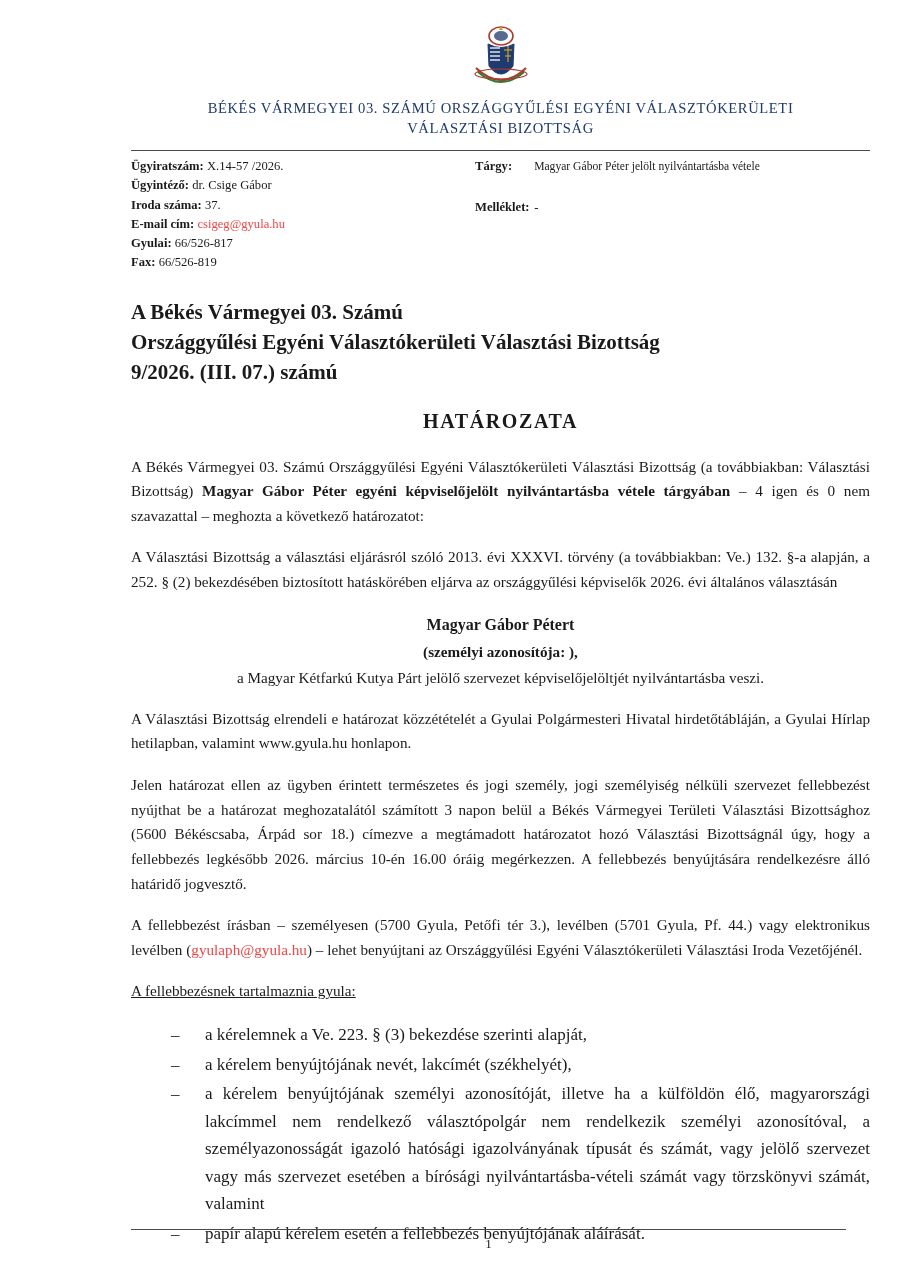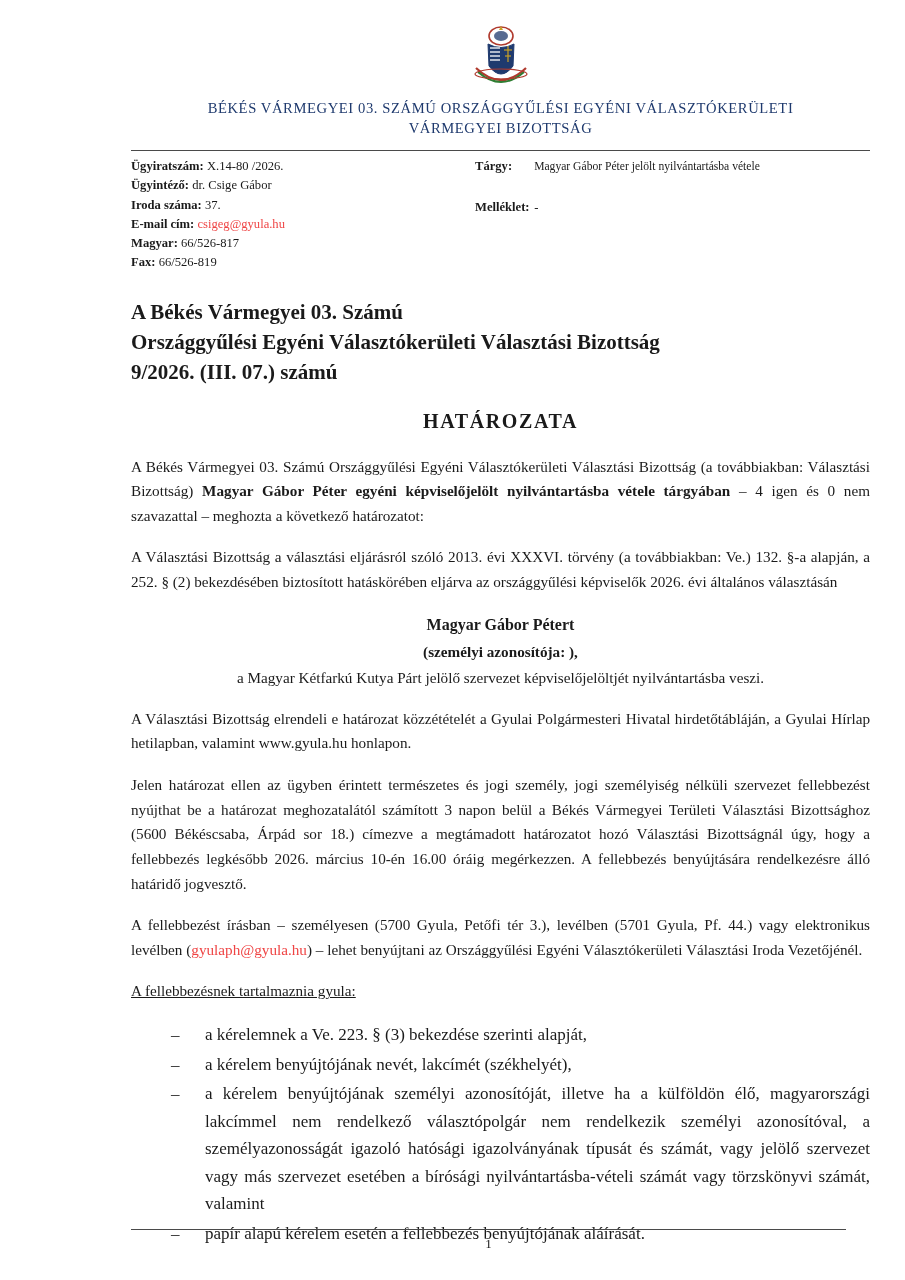--- a/index.html
+++ b/index.html
@@ -169,45 +169,45 @@
         <path d="M37 34 h6"></path>
       </g>
       <path d="M8 46 q25 24 50 0" fill="none" stroke="#b03a2e" stroke-width="2.2"></path>
       <path d="M10 50 q23 20 46 0" fill="none" stroke="#2e7d32" stroke-width="2"></path>
       <ellipse cx="33" cy="52" rx="26" ry="5" fill="none" stroke="#b03a2e" stroke-width="1.2"></ellipse>
     </svg>
   </div>
 
   <div class="header-title">
     <span>BÉKÉS VÁRMEGYEI 03. SZÁMÚ ORSZÁGGYŰLÉSI EGYÉNI VÁLASZTÓKERÜLETI</span>
-    <span class="line2">VÁRMEGYEI BIZOTTSÁG</span>
+    <span class="line2">VÁLASZTÁSI BIZOTTSÁG</span>
   </div>
 
   <hr class="rule">
 
   <div class="meta">
     <div class="meta-left">
       <div class="meta-row">
         <span class="meta-label">Ügyiratszám:</span>
-        <span>X.14-80 /2026.</span>
+        <span>X.14-57 /2026.</span>
       </div>
       <div class="meta-row">
         <span class="meta-label">Ügyintéző:</span>
         <span>dr. Csige Gábor</span>
       </div>
       <div class="meta-row">
         <span class="meta-label">Iroda száma:</span>
         <span>37.</span>
       </div>
       <div class="meta-row">
         <span class="meta-label">E-mail cím:</span>
         <a class="plain" href="#">csigeg@gyula.hu</a>
       </div>
       <div class="meta-row">
-        <span class="meta-label">Magyar:</span>
+        <span class="meta-label">Gyulai:</span>
         <span>66/526-817</span>
       </div>
       <div class="meta-row">
         <span class="meta-label">Fax:</span>
         <span>66/526-819</span>
       </div>
     </div>
     <div class="meta-right">
       <div class="meta-row subject-row">
         <span class="meta-label">Tárgy:</span>

